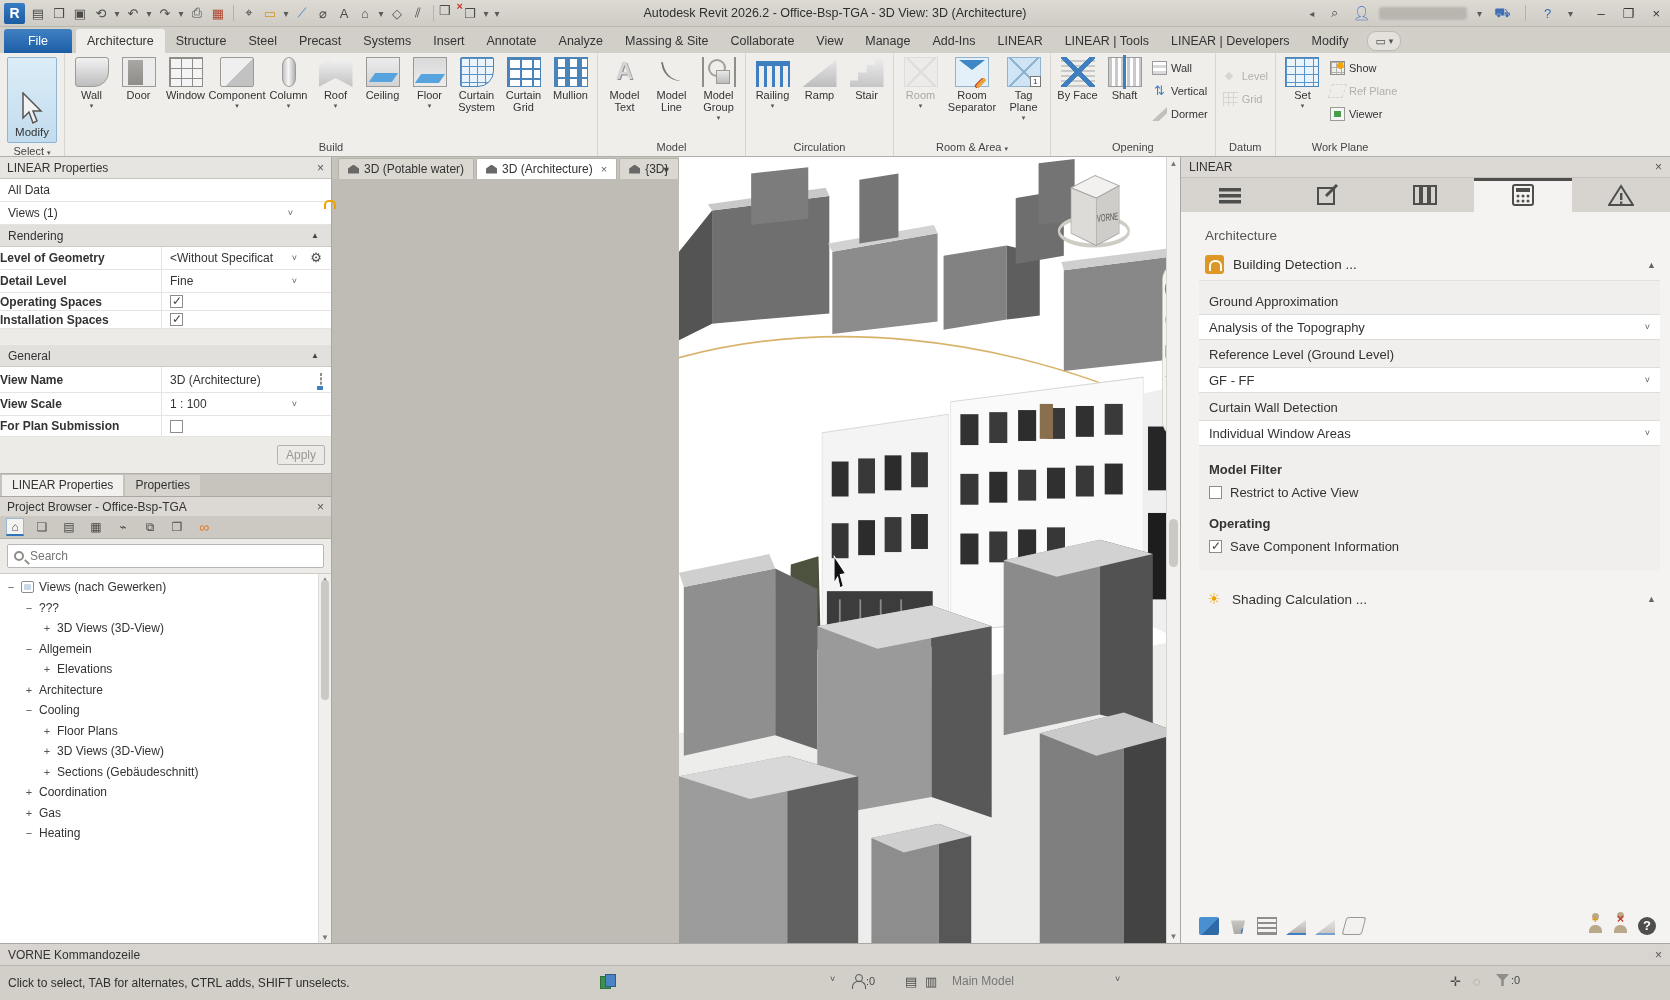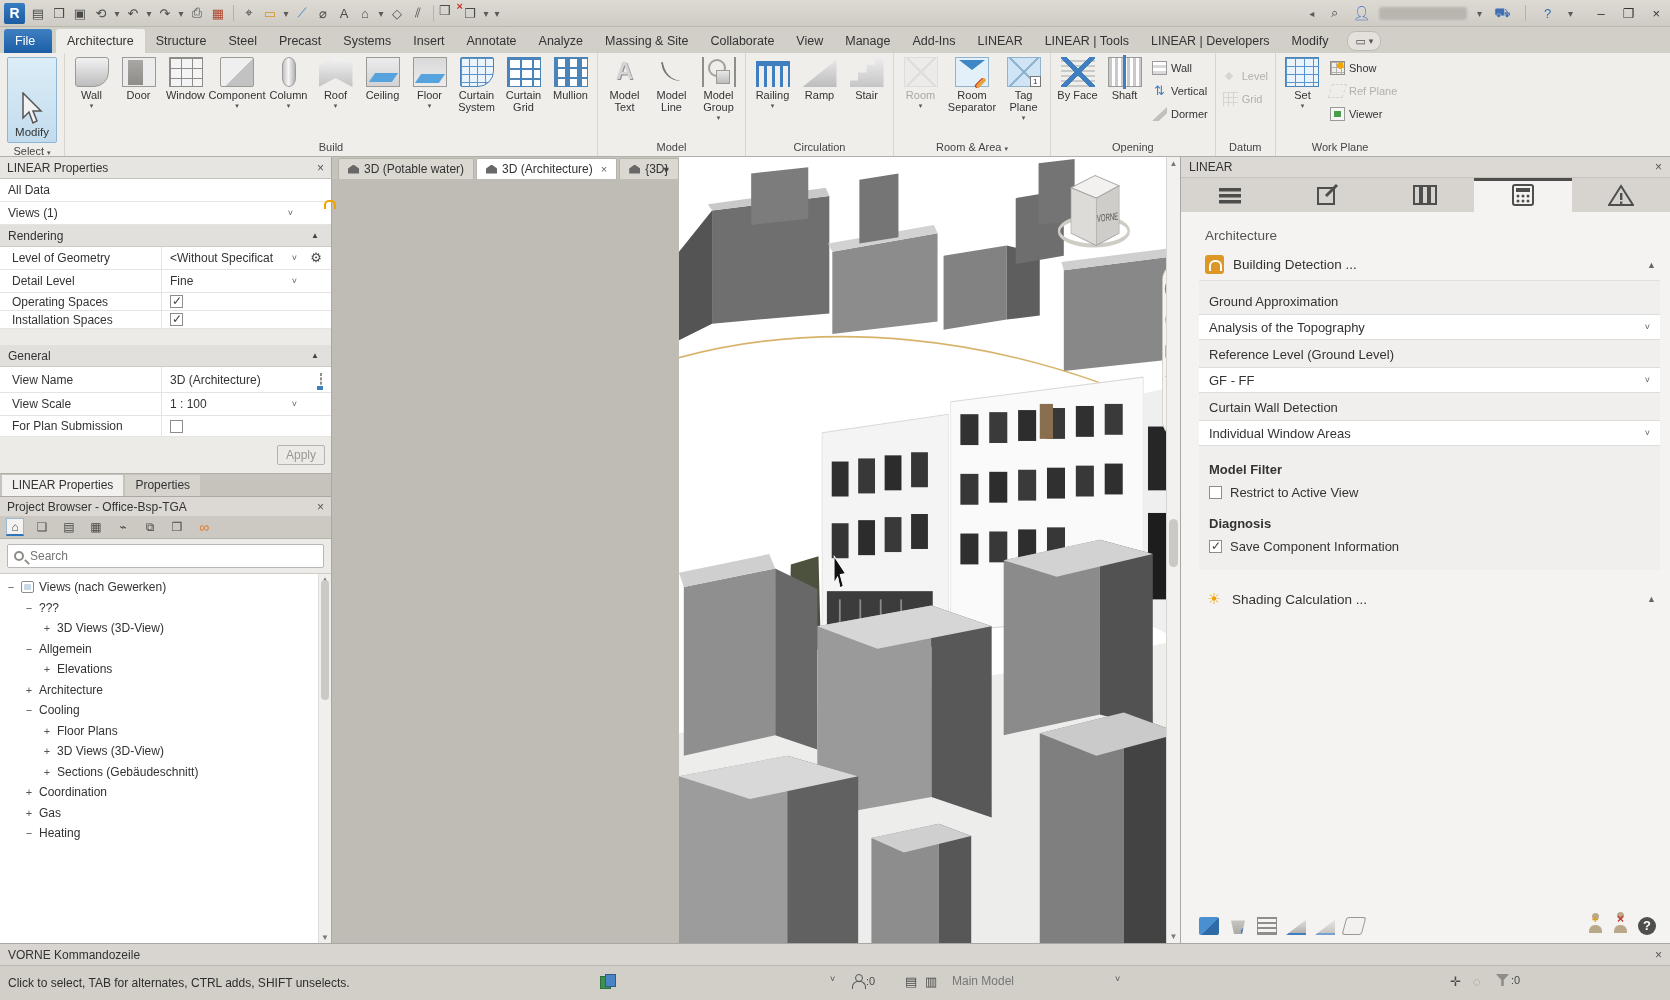--- a/index.html
+++ b/index.html
@@ -15,21 +15,21 @@
 .qsep{width:1px;height:16px;background:#b5b2ac;margin:0 4px;}
 .wtitle{position:absolute;left:50%;top:0;transform:translateX(-50%);height:27px;line-height:27px;font-size:12.5px;color:#2e2e2c;white-space:nowrap;}
 .tright{margin-left:auto;display:flex;align-items:center;gap:8px;}
 .userblur{width:88px;height:13px;background:#b9b6b0;border-radius:3px;filter:blur(1px);}
 .usericon{color:#3a6fc4;font-size:14px;}
 .wctl{display:flex;gap:18px;margin-left:14px;margin-right:6px;font-size:13px;color:#333;}
 
 
 .tabbar{height:26px;background:#d2cfc9;display:flex;align-items:flex-end;padding-left:4px;gap:0;}
 .rtab{padding:0 11px;height:24px;line-height:24px;font-size:12.5px;color:#333;cursor:default;white-space:nowrap;}
-.rtab.file{background:linear-gradient(#3f80c2,#1c5ea6);color:#fff;width:48px;border-radius:3px 3px 0 0;margin-right:4px;}
+.rtab.file{background:linear-gradient(#3f80c2,#1c5ea6);color:#fff;width:68px;text-align:center;border-radius:3px 3px 0 0;margin-right:4px;}
 .rtab.active{background:#f0eeeb;border-radius:3px 3px 0 0;}
 .ribtoggle{margin-left:8px;height:20px;display:flex;align-items:center;gap:3px;padding:0 7px;background:#e4e1dc;border:1px solid #bdbab4;border-radius:9px;font-size:9px;color:#555;margin-bottom:2px;}
 
 
 .ribbon{height:104px;background:#f0eeeb;display:flex;border-bottom:1px solid #b2afaa;}
 .panel{display:flex;flex-direction:column;border-right:1px solid #d8d5d0;}
 .pbody{flex:1;display:flex;align-items:flex-start;padding:2px 3px 0 3px;}
 .plabel{height:17px;line-height:16px;text-align:center;font-size:11px;color:#444;white-space:nowrap;padding:0 6px;}
 .rbtn{width:47px;display:flex;flex-direction:column;align-items:center;text-align:center;font-size:11px;line-height:12px;color:#333;padding-top:2px;cursor:default;}
 .rbtn.wide{width:56px;}
@@ -101,21 +101,21 @@
 .lp-head{height:22px;background:#e7e5e1;border-bottom:1px solid #c6c3be;display:flex;align-items:center;padding:0 7px;font-size:12px;}
 .lp-head .x{margin-left:auto;color:#555;font-size:12px;}
 .prow{height:23px;background:#fff;border-bottom:1px solid #e6e4e1;display:flex;align-items:center;padding:0 0 0 8px;position:relative;}
 .prow .chev{position:absolute;right:38px;font-size:9px;color:#555;}
 .gutter-ic{position:absolute;right:9px;top:3px;}
 .lock{width:12px;height:9px;background:#f0a200;border-radius:2px;position:relative;margin-top:6px;}
 .lock::before{content:"";position:absolute;left:2px;top:-5px;width:8px;height:7px;border:2px solid #f0a200;border-bottom:none;border-radius:5px 5px 0 0;}
 .sechead{height:22px;background:#e2e0dc;border-bottom:1px solid #cfccc7;display:flex;align-items:center;padding:0 8px;font-size:12px;position:relative;}
 .sechead .col{position:absolute;right:12px;font-size:8px;color:#444;}
 .grid-row{height:23px;background:#fff;border-bottom:1px solid #e6e4e1;display:flex;align-items:stretch;position:relative;}
-.grid-row .lab{width:162px;flex:none;display:flex;align-items:center;padding-left:12px;border-right:1px solid #e6e4e1;}
+.grid-row .lab{width:162px;flex:none;display:flex;align-items:center;border-right:1px solid #e6e4e1;font-weight:bold;}
 .grid-row .val{flex:1;display:flex;align-items:center;padding-left:8px;position:relative;margin-right:30px;}
 .grid-row .val .chev{position:absolute;right:4px;font-size:9px;color:#555;}
 .cbox{width:13px;height:13px;border:1px solid #8f8d89;background:#fff;position:relative;display:inline-block;}
 .cbox.on::after{content:"\2713";position:absolute;left:1px;top:-2px;font-size:12px;color:#444;}
 .gear{color:#4a4a48;font-size:13px;}
 .vn-ic{width:14px;height:11px;border:1px dashed #8f8d89;position:relative;}
 .vn-ic::after{content:"";position:absolute;right:-2px;bottom:-2px;width:6px;height:4px;background:#3f7fbf;}
 .applyrow{height:36px;display:flex;align-items:center;justify-content:flex-end;padding-right:6px;background:#edebe8;}
 .applybtn{width:48px;height:20px;background:#eceae6;border:1px solid #b5b3af;border-radius:2px;color:#9a9894;font-size:12px;text-align:center;line-height:18px;}
 .lptabs{height:23px;background:#c6c3bd;display:flex;align-items:flex-end;padding-left:2px;gap:2px;border-top:1px solid #b2afaa;}
@@ -242,20 +242,21 @@
     <span class="qicon">⌂</span>
       <span class="qicon small">▾</span>
     <span class="qicon">◇</span>
     <span class="qicon">⫽</span>
     <span class="qsep"></span>
     <span class="qicon relic">❒<span class="redx">×</span></span>
     <span class="qicon">❐</span>
       <span class="qicon small">▾</span>
     <span class="qicon small">▾</span>
   </div>
+  <div class="wtitle">Autodesk Revit 2026.2 - Office-Bsp-TGA - 3D View: 3D (Architecture)</div>
   <div class="tright">
     <span class="qicon small">◂</span>
     <span class="qicon">⌕</span>
     <span class="usericon">👤︎</span>
     <span class="userblur"></span>
     <span class="qicon small">▾</span>
     <span class="qicon" style="color:#3f6fb4">⛟</span>
     <span class="qsep"></span>
     <span class="qicon" style="color:#2f6eb4">?</span>
     <span class="qicon small">▾</span>
@@ -848,21 +849,21 @@
         <div class="fldlab">Curtain Wall Detection</div>
         <div class="fldval">
             <span>Individual Window Areas</span>
             <span class="chev">˅</span>
           </div>
         <div class="subhead">Model Filter</div>
         <div class="ckrow">
           <span class="cbox"></span>
           <span>Restrict to Active View</span>
         </div>
-        <div class="subhead">Diagnosis</div>
+        <div class="subhead">Operating</div>
         <div class="ckrow">
           <span class="cbox on"></span>
           <span>Save Component Information</span>
         </div>
       </div>
 
       <div class="ln-grp" style="margin-top:20px">
         <span class="sunic">☀</span>
         <b>Shading Calculation ...</b>
         <span class="col">▲</span>

